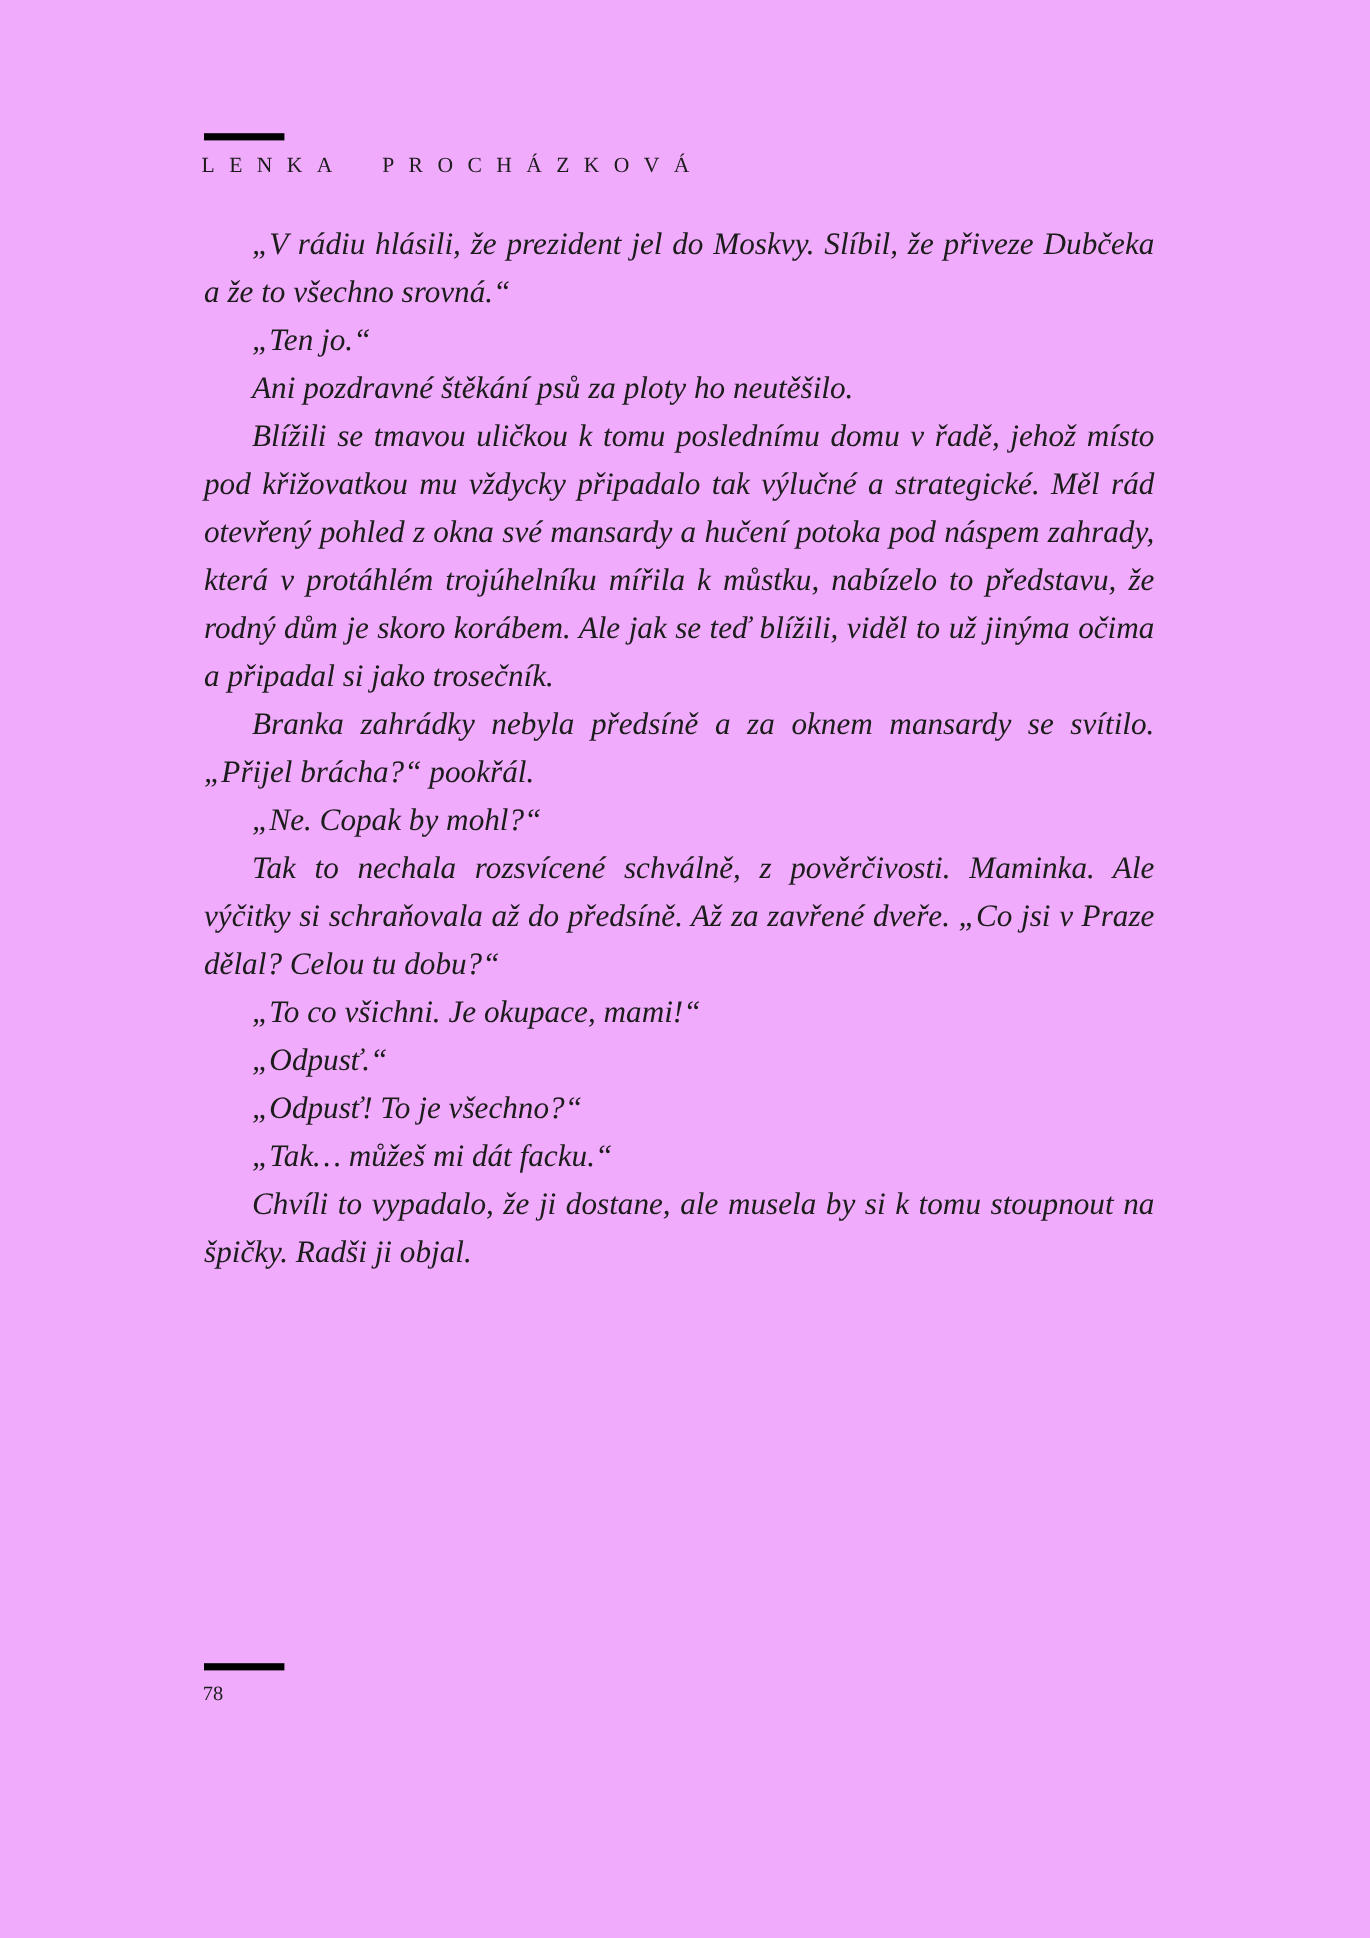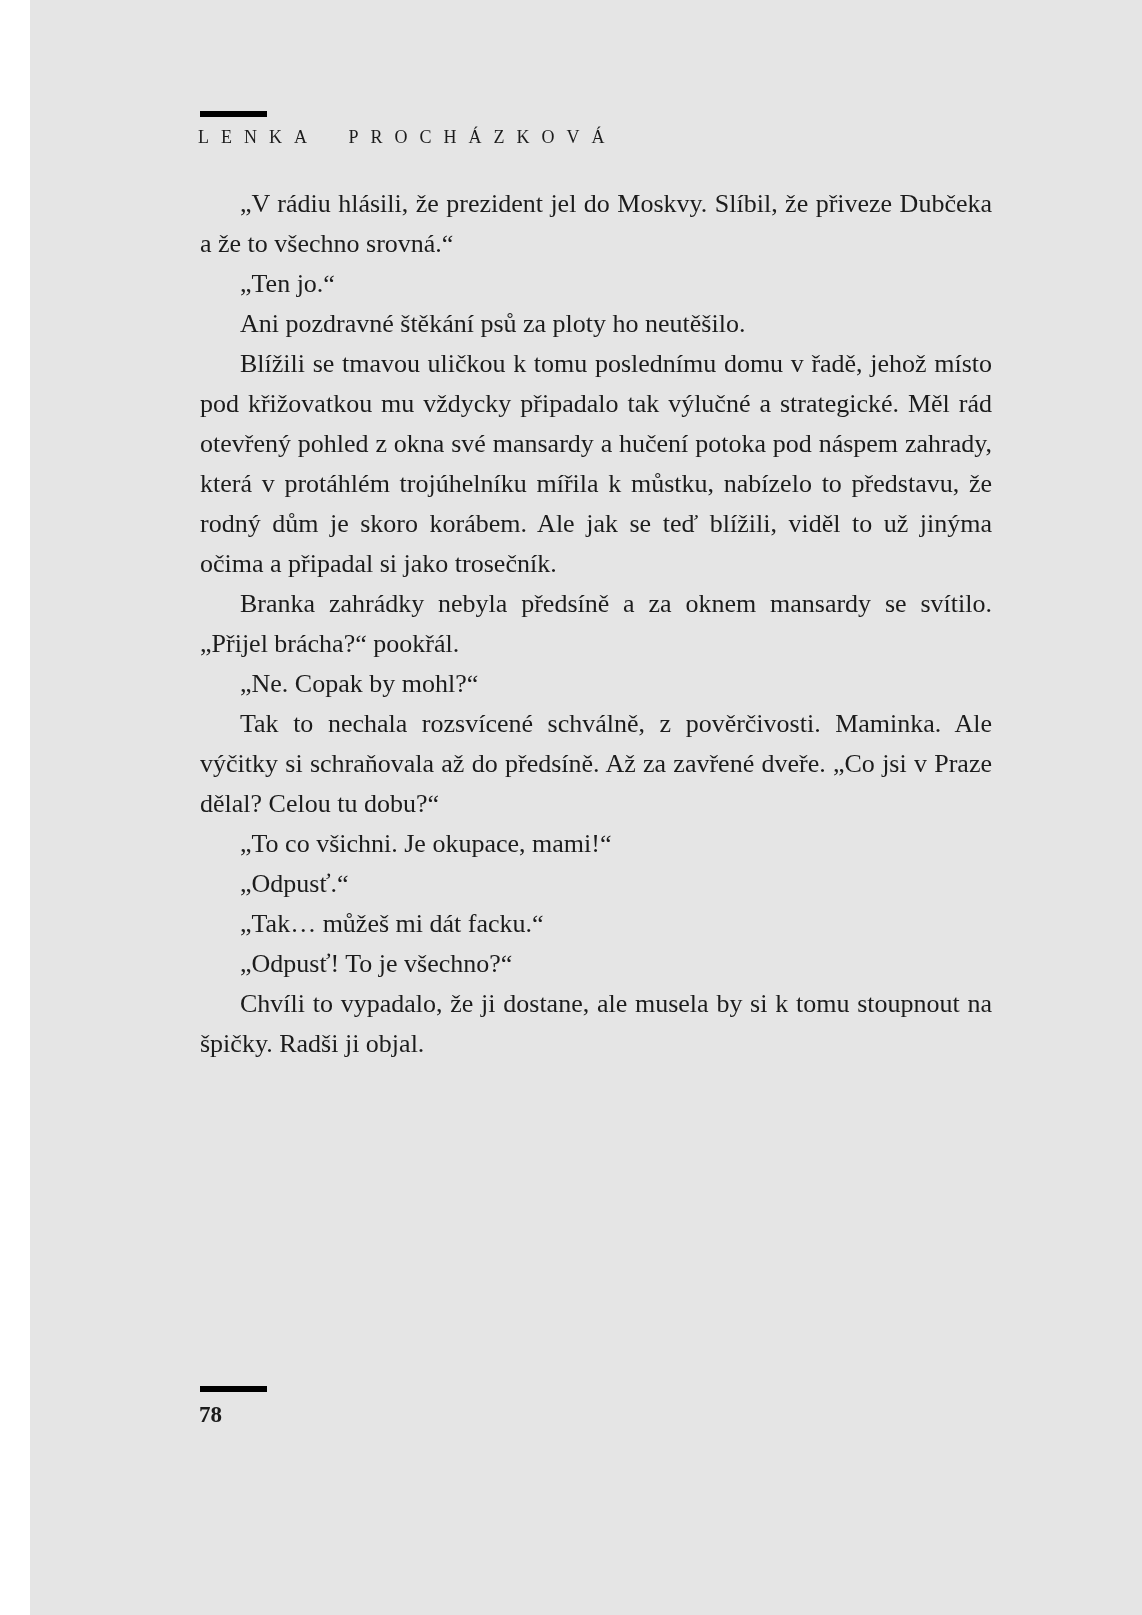--- a/index.html
+++ b/index.html
@@ -11,22 +11,21 @@
     height: 1615px;
     background: #ffffff;
     font-family: "Liberation Serif", serif;
     color: #1c1c1c;
     position: relative;
     overflow: hidden;
   }
   .page {
     position: absolute;
     inset: 0;
-    background: #e5e5e5;
-    margin-left: 30px;
+    background: #f0abfc;
   }
   .header-rule {
     position: absolute;
     left: 170px;
     top: 111px;
     width: 67px;
     height: 6px;
     background: #000000;
   }
   .running-head {
@@ -47,36 +46,36 @@
     width: 792px;
     font-size: 26px;
     line-height: 40px;
     text-align: justify;
     color: #1c1c1c;
   }
   .body-text p {
     margin: 0;
     padding: 0;
     text-indent: 40px;
+    font-style: italic;
   }
   .footer-rule {
     position: absolute;
     left: 170px;
     top: 1386px;
     width: 67px;
     height: 6px;
     background: #000000;
   }
   .page-number {
     position: absolute;
     left: 169px;
     top: 1402px;
-    font-size: 23px;
+    font-size: 17px;
     color: #1c1c1c;
-    font-weight: bold;
   }
 </style>
 </head>
 <body>
 
 <div class="page">
 
   <div class="header-rule"></div>
 
   <div class="running-head">LENKA PROCHÁZKOVÁ</div>
@@ -84,22 +83,22 @@
   <main class="body-text">
     <p>„V rádiu hlásili, že prezident jel do Moskvy. Slíbil, že přiveze Dubčeka a že to všechno srovná.“</p>
     <p>„Ten jo.“</p>
     <p>Ani pozdravné štěkání psů za ploty ho neutěšilo.</p>
     <p>Blížili se tmavou uličkou k tomu poslednímu domu v řadě, jehož místo pod křižovatkou mu vždycky připadalo tak výlučné a strategické. Měl rád otevřený pohled z okna své mansardy a hučení potoka pod náspem zahrady, která v protáhlém trojúhelníku mířila k můstku, nabízelo to představu, že rodný dům je skoro korábem. Ale jak se teď blížili, viděl to už jinýma očima a připadal si jako trosečník.</p>
     <p>Branka zahrádky nebyla předsíně a za oknem mansardy se svítilo. „Přijel brácha?“ pookřál.</p>
     <p>„Ne. Copak by mohl?“</p>
     <p>Tak to nechala rozsvícené schválně, z pověrčivosti. Maminka. Ale výčitky si schraňovala až do předsíně. Až za zavřené dveře. „Co jsi v Praze dělal? Celou tu dobu?“</p>
     <p>„To co všichni. Je okupace, mami!“</p>
     <p>„Odpusť.“</p>
+    <p>„Odpusť! To je všechno?“</p>
     <p>„Tak… můžeš mi dát facku.“</p>
-    <p>„Odpusť! To je všechno?“</p>
     <p>Chvíli to vypadalo, že ji dostane, ale musela by si k tomu stoupnout na špičky. Radši ji objal.</p>
   </main>
 
   <div class="footer-rule"></div>
 
   <div class="page-number">78</div>
 
 </div>
 
 </body></html>

